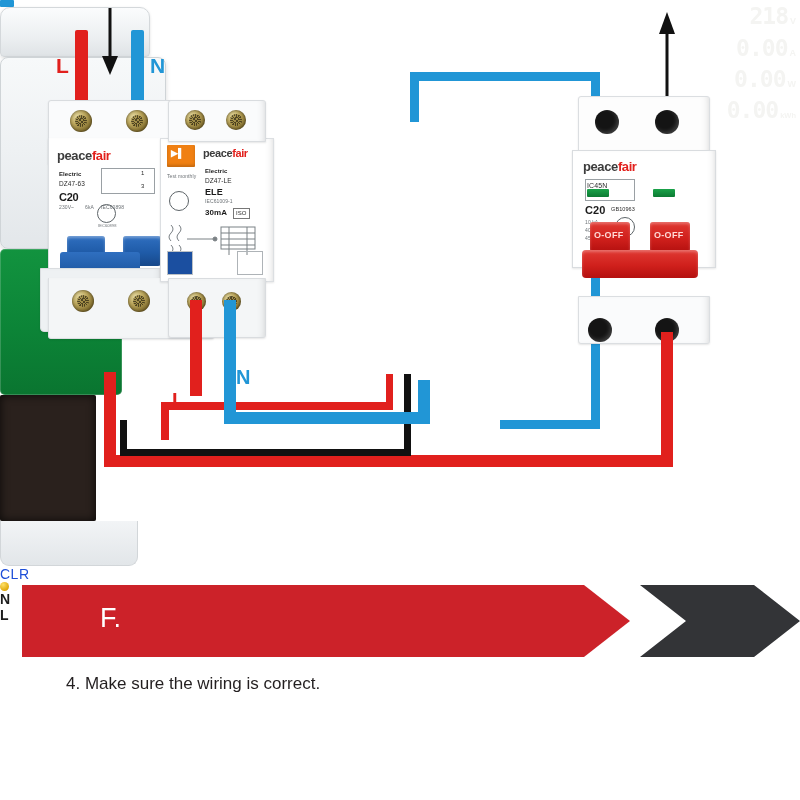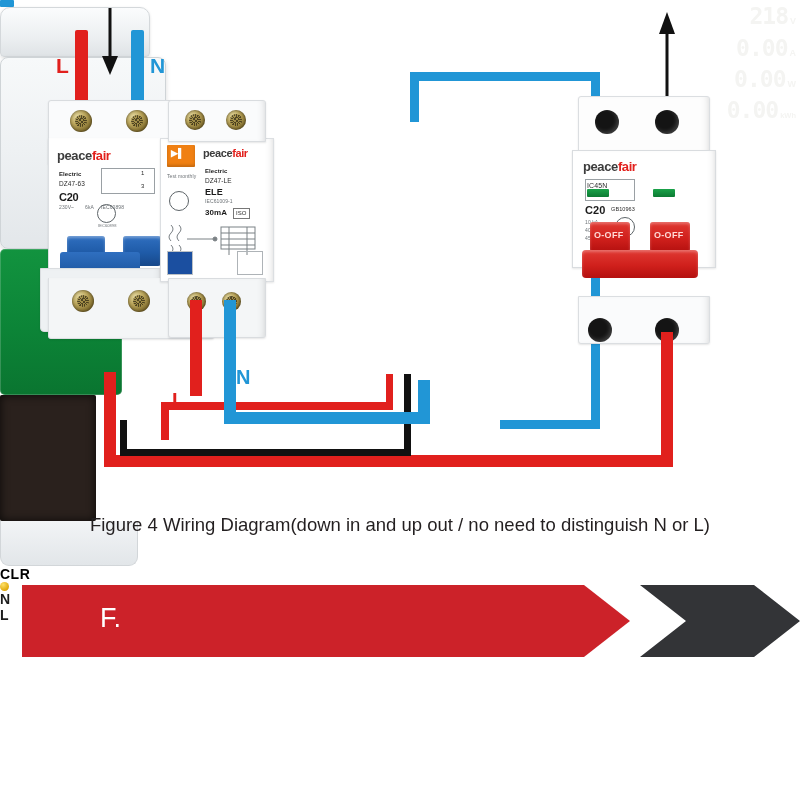--- a/index.html
+++ b/index.html
@@ -54,21 +54,21 @@
             background:linear-gradient(180deg,#12933f 0%,#0c8437 55%,#0a7530 100%);
             box-shadow:inset 0 0 0 1px rgba(255,255,255,.18);}
   #lcd{left:365px;top:172px;width:96px;height:126px;background:#2a211d;border-radius:2px;
             box-shadow:inset 0 0 10px rgba(0,0,0,.75);}
   .lcdrow{position:absolute;right:4px;color:#f4f4f2;display:flex;align-items:baseline;justify-content:flex-end;}
   .lcdnum{font-family:"DejaVu Sans Mono",monospace;font-weight:700;font-size:23px;letter-spacing:-1px;
           line-height:1;text-shadow:0 0 2px rgba(255,255,255,.35);}
   .lcdunit{font-family:"Liberation Sans",sans-serif;font-weight:700;font-size:9px;margin-left:2px;}
   .lcdunit.sm{font-size:7.5px;}
   #blueTab{left:405px;top:108px;width:14px;height:7px;background:#2196d6;border-radius:1px;}
-  #clrTxt{left:412px;top:340px;font-size:14px;font-weight:700;color:#000000;letter-spacing:.5px;}
+  #clrTxt{left:412px;top:340px;font-size:14px;font-weight:400;color:#1d4ed8;letter-spacing:.5px;}
   #clrLed{left:434px;top:358px;width:9px;height:9px;border-radius:50%;
           background:radial-gradient(circle at 35% 30%,#ffe168,#e0a80b 70%,#a87c05);}
   #termN{left:383px;top:362px;font-size:14px;font-weight:700;color:#1c1c1c;}
   #termL{left:402px;top:362px;font-size:14px;font-weight:700;color:#1c1c1c;}
 
   
   #rb-top{left:578px;top:96px;width:130px;height:58px;background:#fdfdfd;border:1px solid #dbdee1;border-radius:3px 3px 0 0;}
   #rb-mid{left:572px;top:150px;width:142px;height:116px;background:#ffffff;border:1px solid #d9dcdf;}
   #rb-low{left:578px;top:296px;width:130px;height:46px;background:#fafbfc;border:1px solid #dbdee1;border-radius:0 0 3px 3px;}
   .redRocker{position:absolute;background:linear-gradient(180deg,#e03a33 0%,#d0201c 55%,#b4100f 100%);border-radius:3px;
@@ -261,24 +261,24 @@
   <div class="wire" style="left:418px;top:380px;width:12px;height:44px;background:#2196d6;"></div>
 
   <div class="wire" style="left:120px;top:449px;width:291px;height:7px;background:#111;"></div>
   <div class="wire" style="left:120px;top:420px;width:7px;height:36px;background:#111;"></div>
 
   <div class="lbl" style="left:56px;top:55px;font-size:21px;color:#e1201d;">L</div>
   <div class="lbl" style="left:150px;top:55px;font-size:21px;color:#2196d6;">N</div>
   <div class="lbl" style="left:236px;top:367px;font-size:20px;color:#2196d6;">N</div>
   <div class="lbl" style="left:172px;top:390px;font-size:20px;color:#e1201d;">L</div>
 
-  <div id="caption">Figure 4 Wiring Diagram(down in and up out / no need to distinguish N or L)</div>
 
   <div id="bannerWrap">
     <div id="bannerRed"></div>
     <div id="bannerDark"></div>
     <div id="bannerLetter">F.</div>
   </div>
 
   <div id="notes">
+    <div>4. Make sure the wiring is correct.</div>
   </div>
 
 </div>
 
 </body></html>

